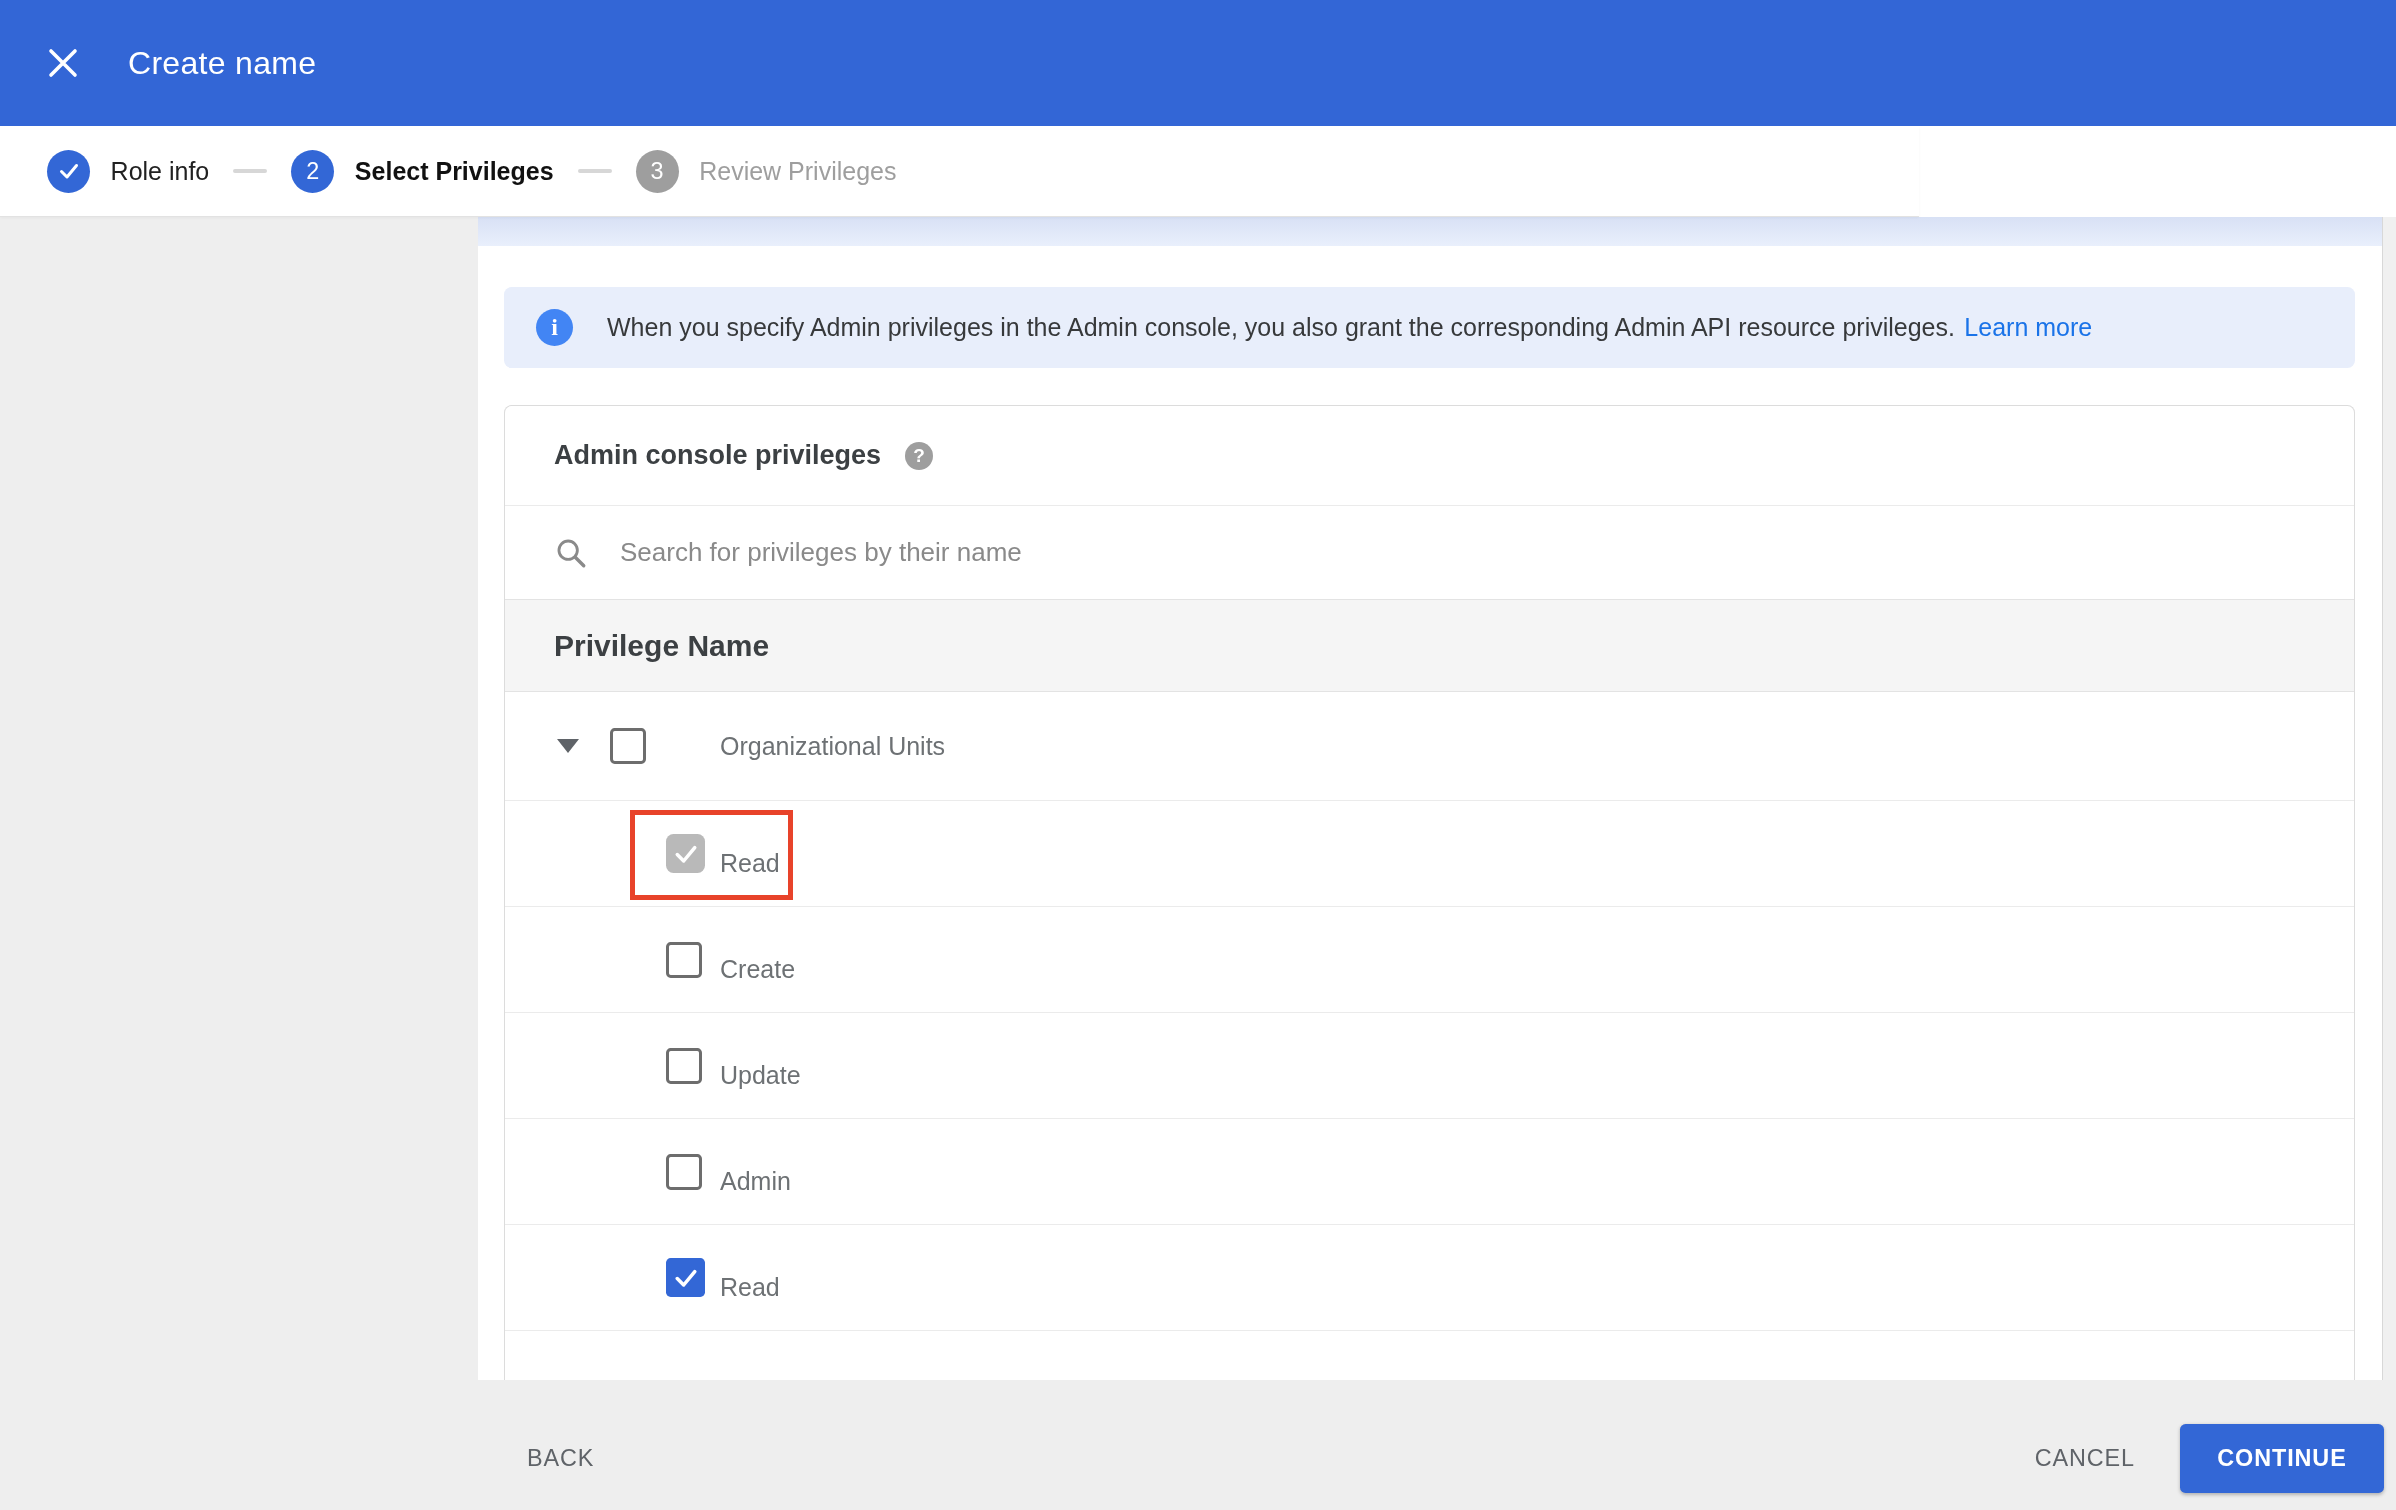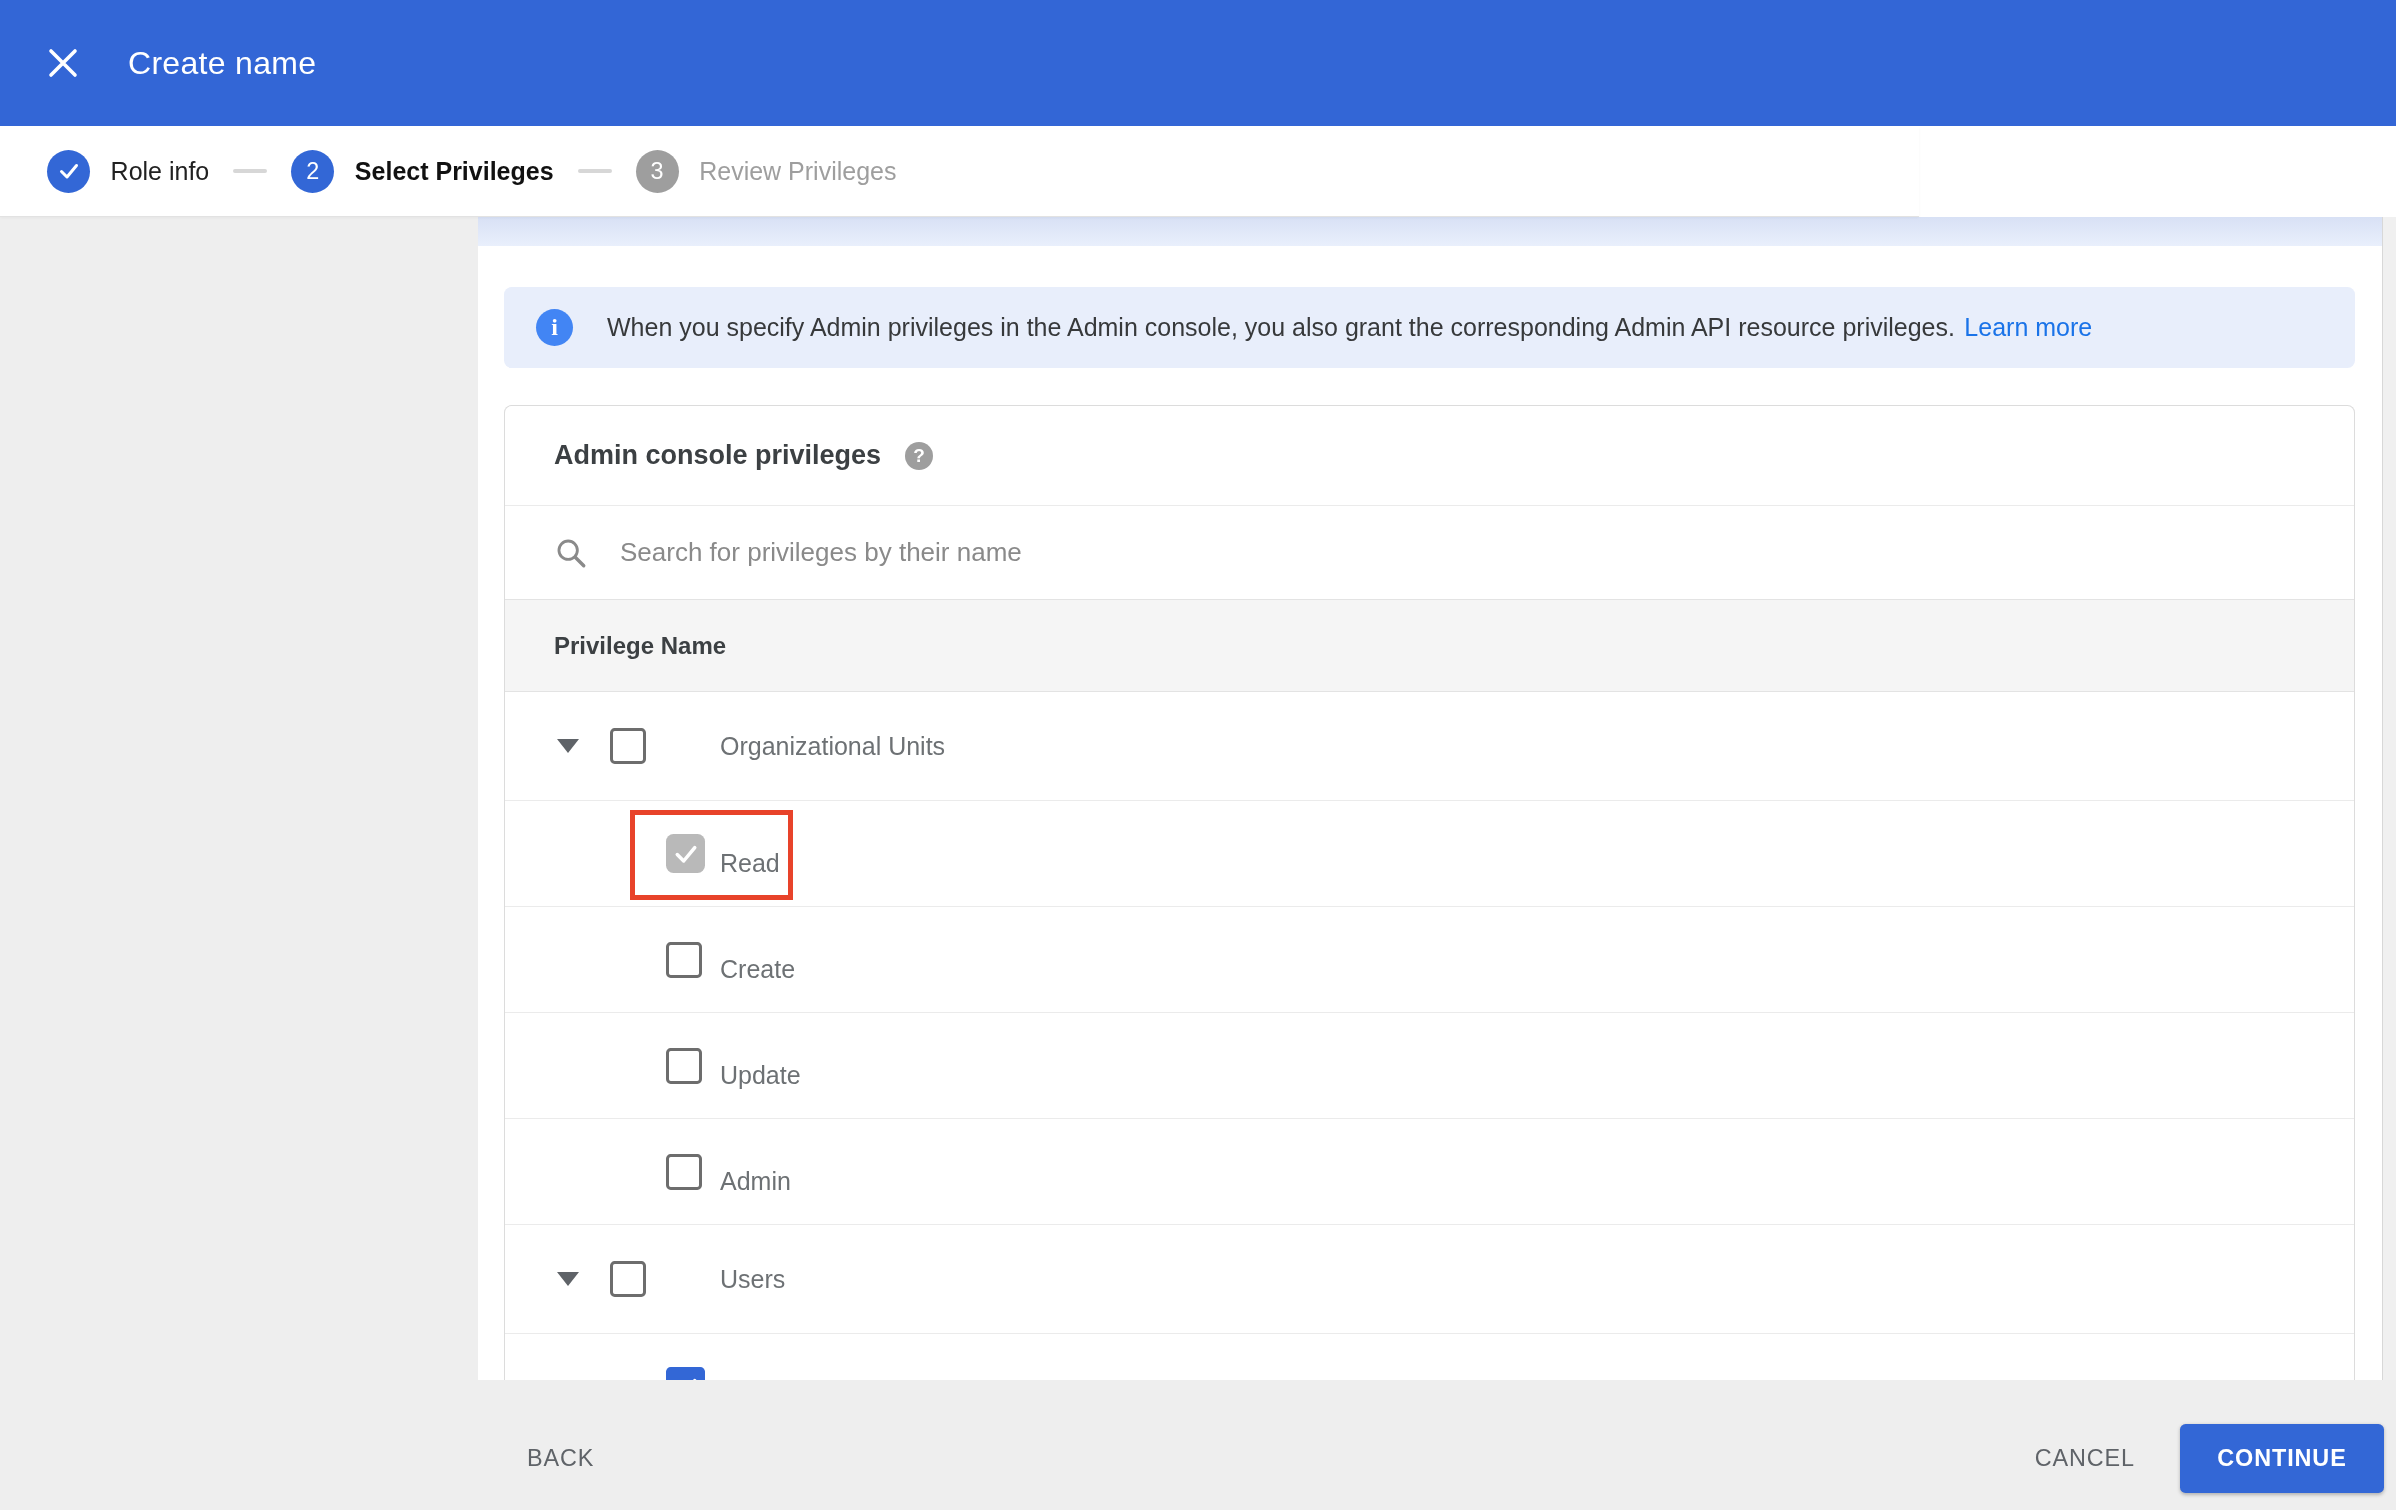--- a/index.html
+++ b/index.html
@@ -52,21 +52,21 @@
   .card-title { font-size:27px; font-weight:700; color:#3c4043; }
   .help-icon { width:28px; height:28px; border-radius:50%; background:#9e9e9e; color:#fff;
     font-size:19px; font-weight:700; display:flex; align-items:center; justify-content:center;
     margin-left:24px; cursor:pointer; }
   .search-row { height:93px; display:flex; align-items:center; padding-left:49px; }
   .search-input { border:none; outline:none; font-size:26px; color:#3c4043; margin-left:32px;
     width:1312px; font-family:"Liberation Sans", sans-serif; background:transparent; }
   .search-input::placeholder { color:#8a8a8a; opacity:1; }
   .table-header { height:93px; background:#f5f5f5; border-top:0.9px solid #e3e3e3;
     border-bottom:0.9px solid #e3e3e3; display:flex; align-items:center; padding-left:49px; }
-  .col-title { font-size:24px; font-weight:700; color:#3c4043; }
+  .col-title { font-size:30px; font-weight:700; color:#3c4043; }
 
   .row { position:relative; height:106px; display:flex; align-items:center;
     border-bottom:0.9px solid #ebebeb; }
   .row.parent { height:109px; }
   .caret { position:absolute; left:52px; width:0; height:0; cursor:pointer;
     border-left:11.2px solid transparent; border-right:11.2px solid transparent;
     border-top:14px solid #5f6368; }
   .cb { position:absolute; width:36px; height:36px; cursor:pointer; }
   .cb.parent-pos { left:105px; } .cb.child-pos { left:161px; }
   .cb.unchecked { border:3.7px solid #6d6d6d; border-radius:4.7px; background:#fff; }
@@ -166,25 +166,20 @@
         <span class="row-label">Create</span>
       </div>
       <div class="row child">
         <span class="cb unchecked child-pos"></span>
         <span class="row-label">Update</span>
       </div>
       <div class="row child">
         <span class="cb unchecked child-pos"></span>
         <span class="row-label">Admin</span>
       </div>
-      <div class="row parent">
-        <span class="caret"></span>
-        <span class="cb unchecked parent-pos"></span>
-        <span class="row-label">Users</span>
-      </div>
       <div class="row child">
         <span class="cb checked-blue child-pos">
           <svg width="28" height="28" viewBox="0 0 24 24">
             <path d="M4.5 12.5 L10 18 L19.5 6.5" stroke="#fff" stroke-width="3" fill="none" stroke-linecap="round" stroke-linejoin="round"></path>
           </svg>
         </span>
         <span class="row-label">Read</span>
       </div>
     </div>
 </div>

